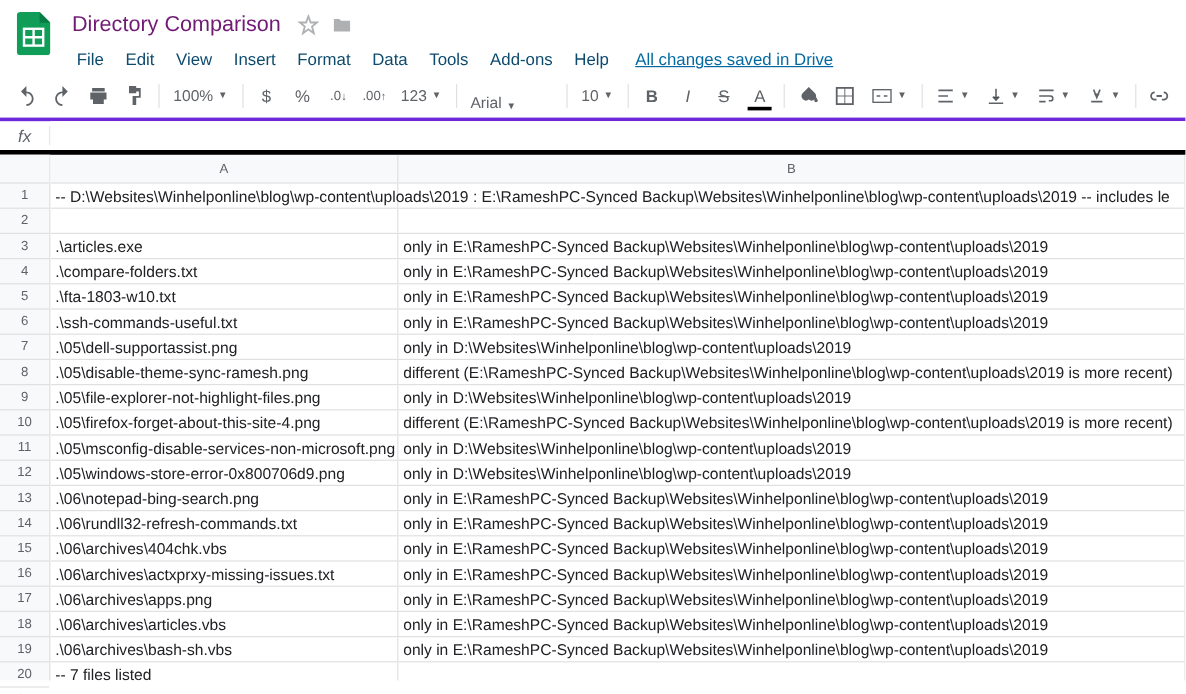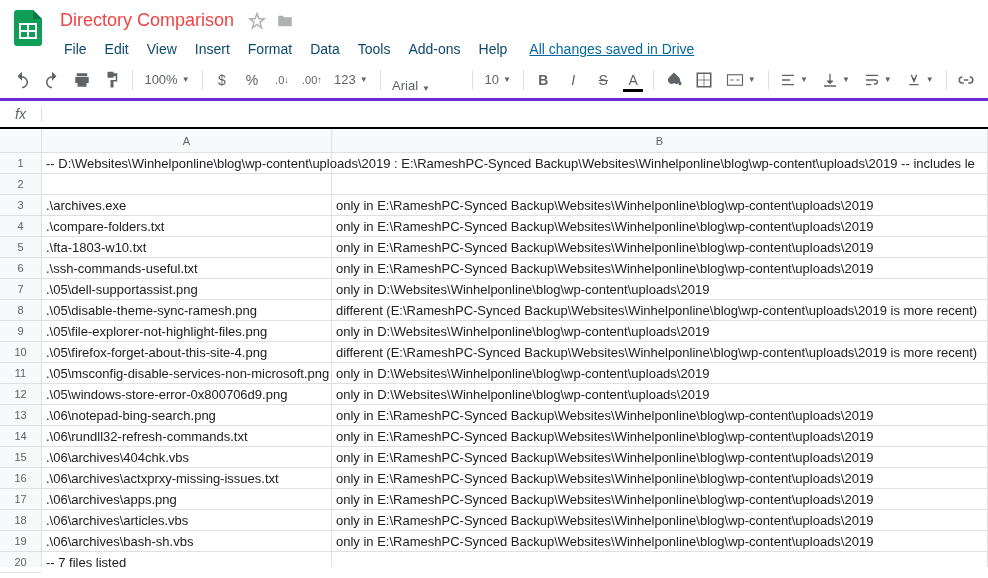--- a/index.html
+++ b/index.html
@@ -4,37 +4,37 @@
 <style>
 * { margin: 0; padding: 0; box-sizing: border-box; }
 body { font-family: Arial, sans-serif; font-size: 13px; color: #202124; background: #fff; overflow: hidden; width: 988px; height: 578px; }
 
 .header { display: flex; align-items: flex-start; padding: 8px 8px 0 8px; }
 .logo { width: 40px; height: 40px; display: flex; align-items: center; justify-content: center; margin-right: 8px; }
 .logo svg { width: 28px; height: 36px; }
 
 .title-area { flex: 1; }
 .title-row { display: flex; align-items: center; gap: 10px; }
-.doc-title { font-size: 18px; color: #ef4444; font-weight: 400; padding: 2px 4px; }
+.doc-title { font-size: 18px; color: #701a75; font-weight: 400; padding: 2px 4px; }
 .star-icon, .folder-icon { color: #5f6368; opacity: 0.5; }
 
 .menubar { display: flex; gap: 2px; margin-top: 4px; align-items: center; }
 .menu-item { padding: 4px 8px; font-size: 14px; color: #0c4a6e; cursor: pointer; border-radius: 2px; }
 .save-status { margin-left: 12px; font-size: 14px; color: #0369a1; text-decoration: underline; }
 
 .toolbar { display: flex; align-items: center; padding: 4px 8px; border-bottom: 3px solid #6d28d9; height: 40px; gap: 2px; }
 .tb-btn { min-width: 28px; height: 28px; display: flex; align-items: center; justify-content: center; border-radius: 2px; cursor: pointer; color: #5f6368; font-size: 14px; }
 .tb-dropdown { display: flex; align-items: center; padding: 0 6px; height: 26px; cursor: pointer; font-size: 13px; color: #5f6368; gap: 4px; }
 .tb-sep { width: 1px; height: 20px; background: #e0e0e0; margin: 0 4px; }
 .font-dropdown { min-width: 80px; align-items: flex-end; }
 .caret { font-size: 8px; color: #5f6368; }
 .text-color-btn { position: relative; }
 .text-color-underline { position: absolute; bottom: 2px; left: 4px; right: 4px; height: 3px; background: #000; }
 
-.formula-bar { display: flex; align-items: center; border-bottom: 2px solid #000000; height: 28px; }
+.formula-bar { display: flex; align-items: center; border-bottom: 4px solid #000000; height: 28px; }
 .fx-label { width: 42px; text-align: center; font-style: italic; color: #5f6368; border-right: 1px solid #e0e0e0; font-size: 14px; }
 .formula-input { flex: 1; padding: 0 8px; border: none; outline: none; font-size: 13px; height: 100%; }
 
 .sheet { display: flex; height: calc(100% - 140px); }
 .row-headers { width: 42px; background: #f8f9fa; border-right: 1px solid #e0e0e0; }
 .corner { height: 24px; border-bottom: 1px solid #e0e0e0; background: #f8f9fa; }
 .row-h { height: 21px; display: flex; align-items: center; justify-content: center; font-size: 11px; color: #5f6368; border-bottom: 1px solid #e0e0e0; }
 
 .grid { flex: 1; overflow: hidden; }
 .col-headers { display: flex; height: 24px; background: #f8f9fa; border-bottom: 1px solid #e0e0e0; }
@@ -245,21 +245,21 @@
           <div class="cell cell-a">
             <span class="overflow-text">-- D:\Websites\Winhelponline\blog\wp-content\uploads\2019 : E:\RameshPC-Synced Backup\Websites\Winhelponline\blog\wp-content\uploads\2019 -- includes le</span>
           </div>
           <div class="cell cell-b"></div>
         </div>
         <div class="row">
           <div class="cell cell-a"></div>
           <div class="cell cell-b"></div>
         </div>
         <div class="row">
-          <div class="cell cell-a">.\archives.exe</div>
+          <div class="cell cell-a">.\articles.exe</div>
           <div class="cell cell-b">only in E:\RameshPC-Synced Backup\Websites\Winhelponline\blog\wp-content\uploads\2019</div>
         </div>
         <div class="row">
           <div class="cell cell-a">.\compare-folders.txt</div>
           <div class="cell cell-b">only in E:\RameshPC-Synced Backup\Websites\Winhelponline\blog\wp-content\uploads\2019</div>
         </div>
         <div class="row">
           <div class="cell cell-a">.\fta-1803-w10.txt</div>
           <div class="cell cell-b">only in E:\RameshPC-Synced Backup\Websites\Winhelponline\blog\wp-content\uploads\2019</div>
         </div>

